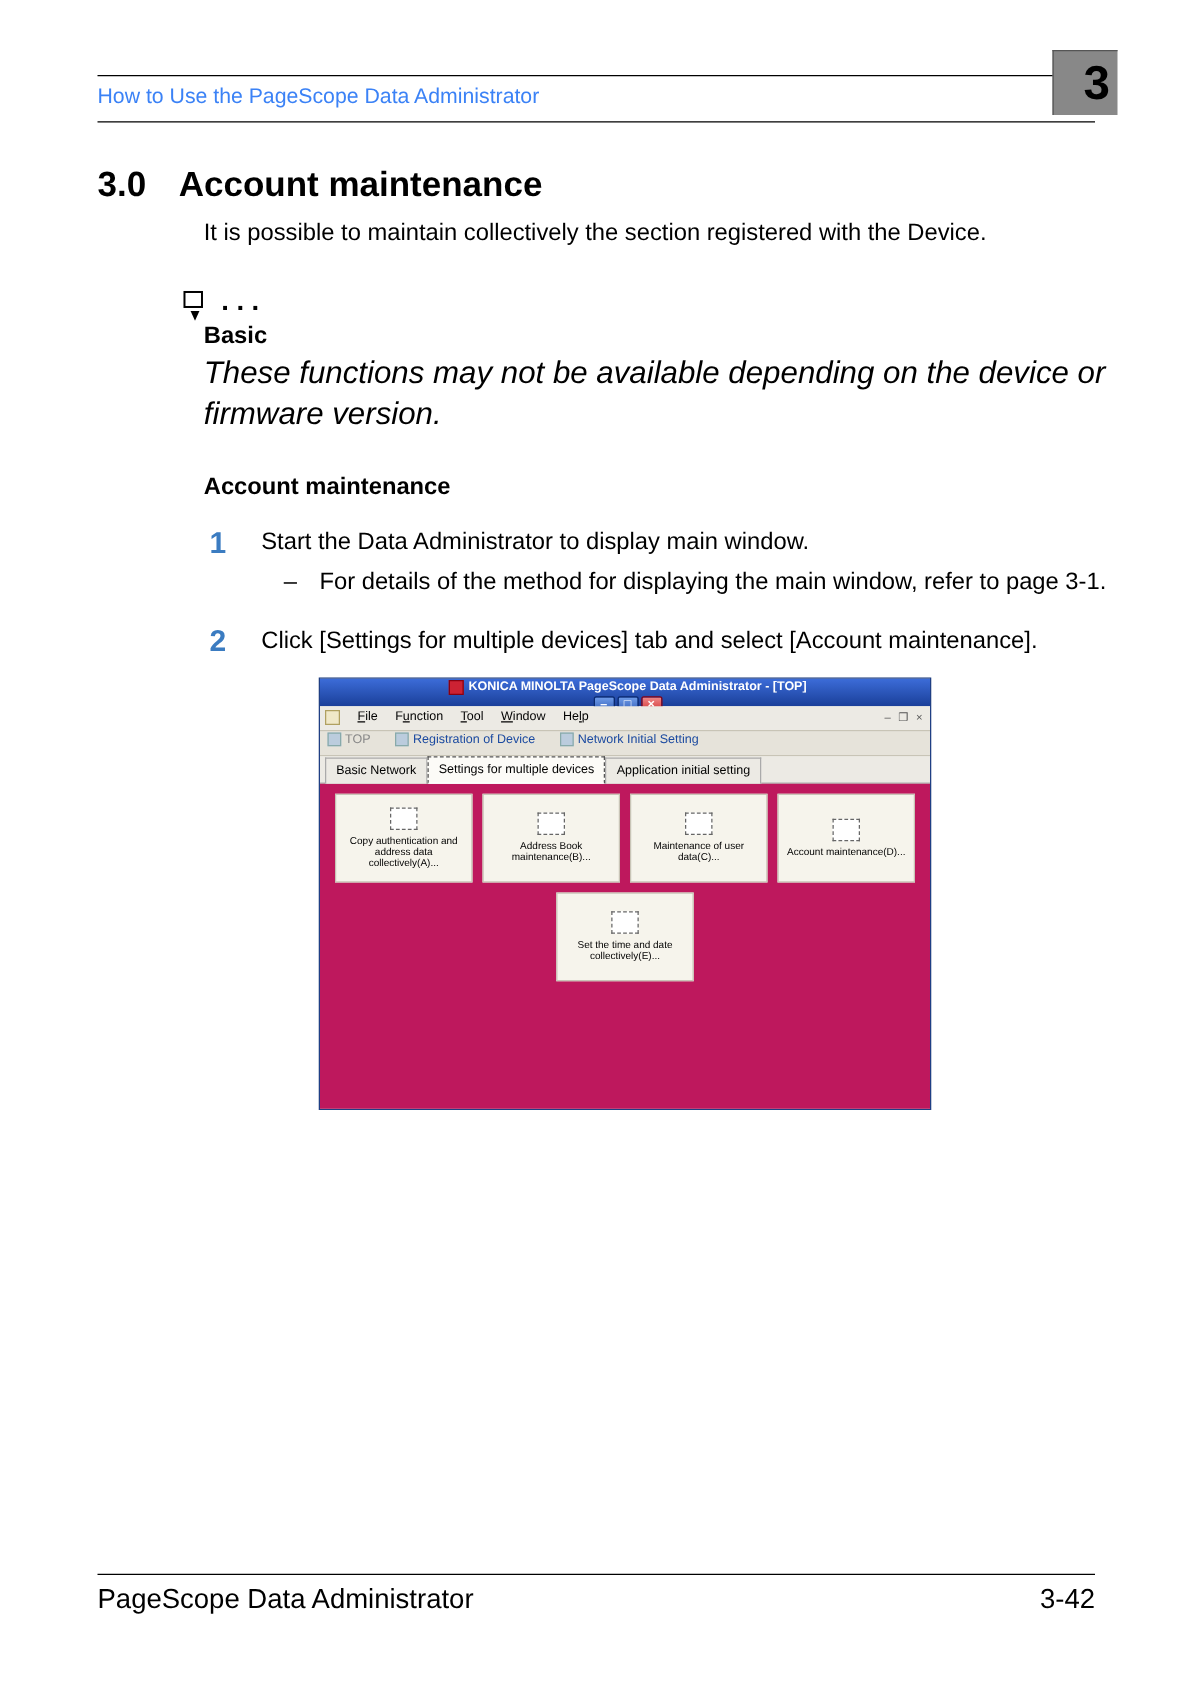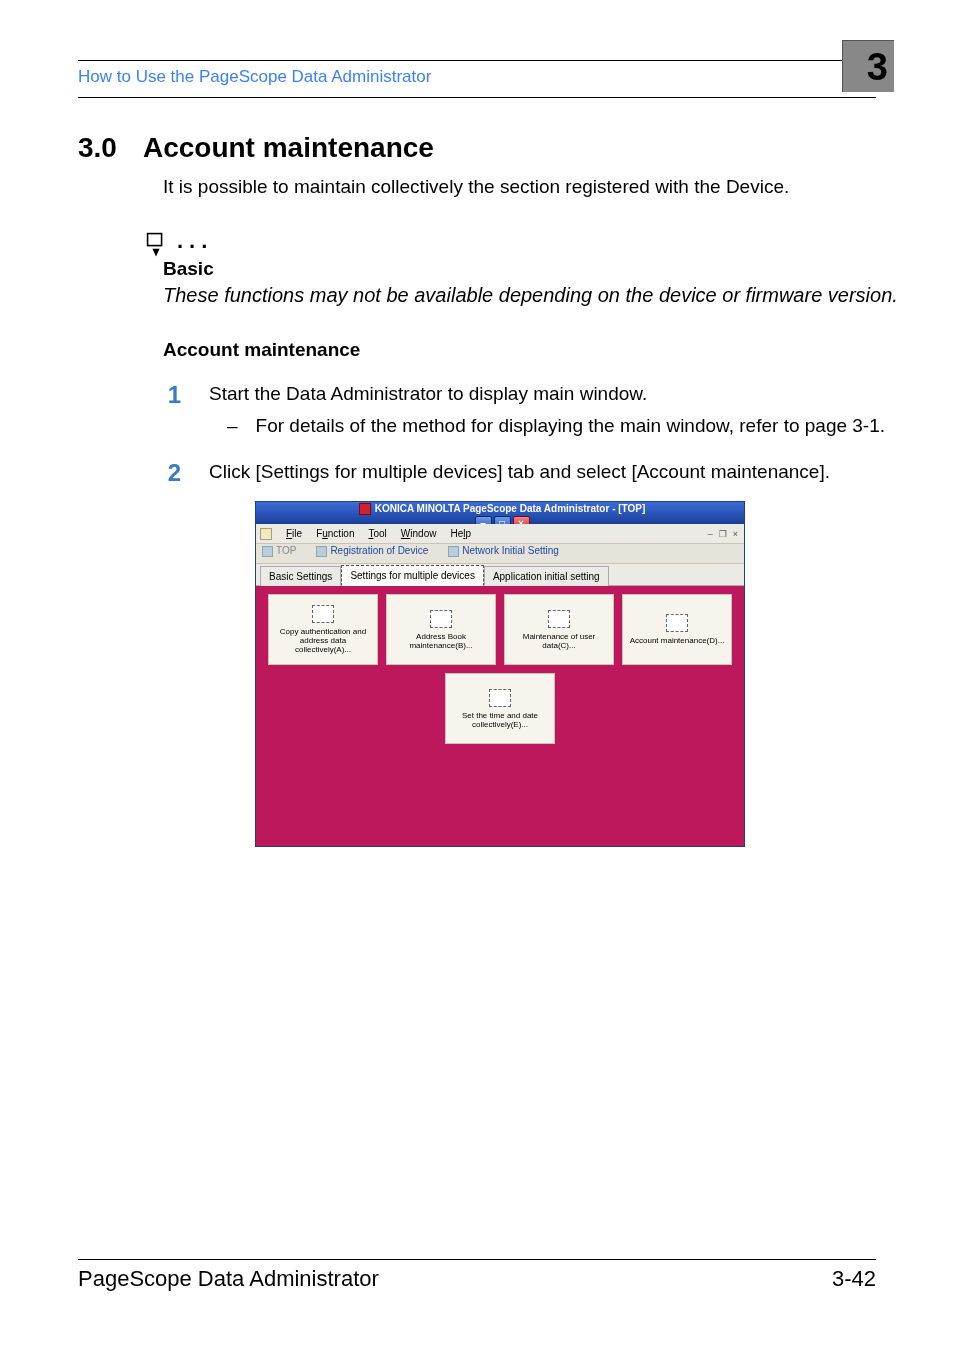--- a/index.html
+++ b/index.html
@@ -14,21 +14,21 @@
     .hline { border-top:1px solid #000; margin-top:10px; }
     .section-row { display:flex; gap:26px; margin-top:34px; align-items:baseline; }
     .section-no { font-size:28px; font-weight:bold; }
     .section-title { font-size:28px; font-weight:bold; }
     .body-col { margin-left:85px; width:760px; }
     .para { font-size:19px; line-height:1.35; margin-top:10px; }
     .note-icon-row { display:flex; align-items:center; gap:6px; margin-top:26px; margin-left:-22px; }
     .pencil { transform:rotate(-45deg); }
     .dots { font-size:22px; font-weight:bold; letter-spacing:6px; }
     .note-label { font-size:19px; font-weight:bold; margin-top:2px; }
-    .note-body { font-size:20px; font-style:italic; line-height:1.35; margin-top:2px; }
+    .note-body { font-size:25px; font-style:italic; line-height:1.35; margin-top:2px; }
     .subhead { font-size:19px; font-weight:bold; margin-top:30px; }
     .step-row { display:flex; gap:28px; margin-top:20px; align-items:flex-start; }
     .step-no { font-size:24px; font-weight:bold; color:#3b7cc1; width:18px; text-align:right; }
     .step-body { font-size:19px; line-height:1.38; flex:1; }
     .sub-list { margin-top:6px; }
     .sub-list-row { display:flex; gap:18px; padding-left:18px; }
     .dash { font-size:19px; }
     .sub-text { font-size:19px; line-height:1.38; flex:1; }
     .screenshot-wrap { margin-top:16px; margin-left:46px; }
     .app-window { width:490px; border:1px solid #1f3f84; background:#eceae4; font-family:Tahoma,Arial,sans-serif; }
@@ -152,21 +152,21 @@
               <div class="tb-item on">
                   <div class="tb-ico"></div>
                   <span>Registration of Device</span>
                 </div>
               <div class="tb-item on">
                   <div class="tb-ico"></div>
                   <span>Network Initial Setting</span>
                 </div>
             </div>
             <div class="tabbar">
-              <div class="tab">Basic Settings</div>
+              <div class="tab">Basic Network</div>
               <div class="tab active">Settings for multiple devices</div>
               <div class="tab">Application initial setting</div>
             </div>
             <div class="tabpane">
               <div class="tile">
                 <div class="tico"></div>
                 <div class="tlabel">Copy authentication and address data collectively(A)...</div>
               </div>
               <div class="tile">
                 <div class="tico"></div>

